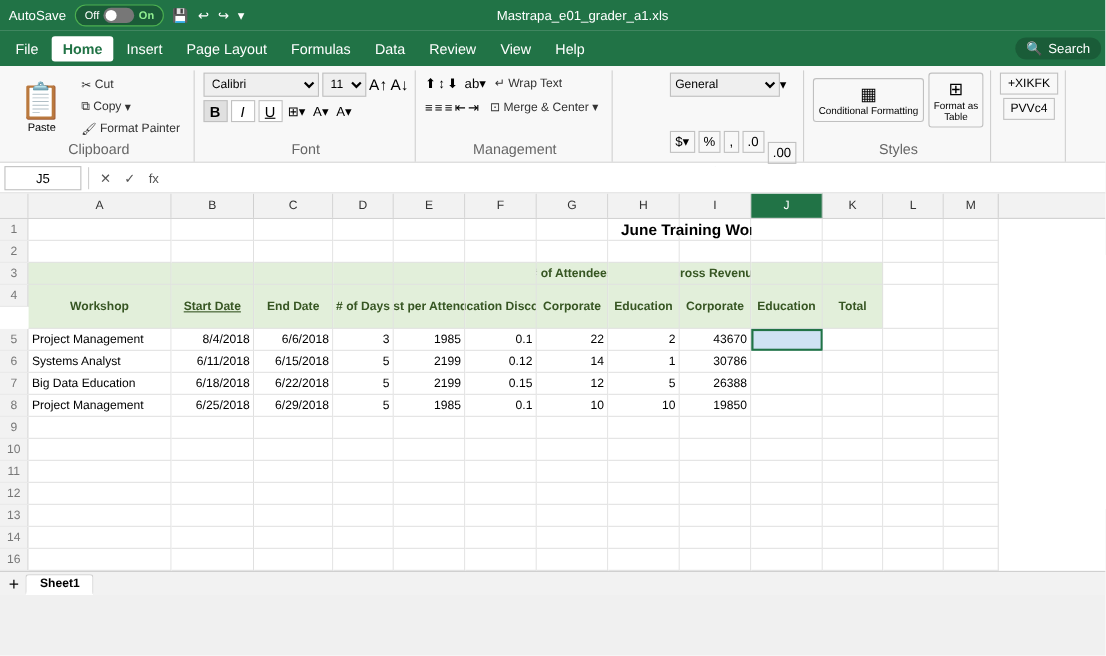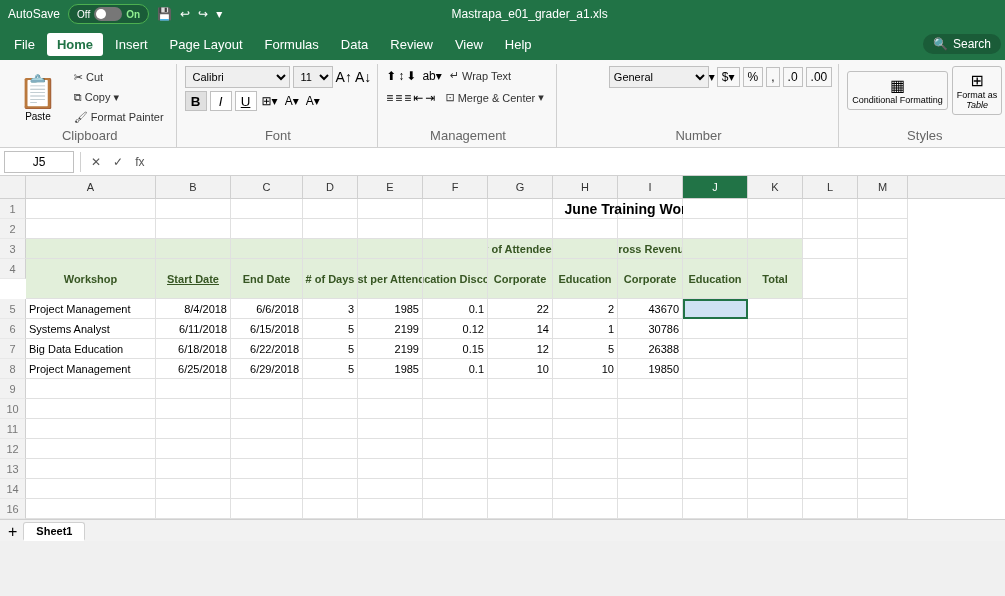--- a/index.html
+++ b/index.html
@@ -372,51 +372,51 @@
           <span>⊡</span>
           <span>Merge &amp; Center</span>
           <span>▾</span>
         </div>
       </div>
     </div>
     <div class="ribbon-group-label">Management</div>
   </div>
 
   <div class="ribbon-group">
-    <div style="display:flex;gap:2px;padding-left:44px;">
+    <div style="display:flex;flex-direction:column;gap:20px;padding-left:44px;">
       <div style="display:flex;align-items:center;">
         <select style="width:100px;height:22px;font-size:11px;border:1px solid #c0c0c0;">
           <option>General</option>
         </select>
         <span>▾</span>
       </div>
       <div style="display:flex;align-items:center;gap:3px;">
         <span style="cursor:pointer;border:1px solid #c0c0c0;padding:2px 4px;">$▾</span>
         <span style="cursor:pointer;border:1px solid #c0c0c0;padding:2px 4px;">%</span>
         <span style="cursor:pointer;border:1px solid #c0c0c0;padding:2px 4px;">,</span>
         <span style="cursor:pointer;border:1px solid #c0c0c0;padding:2px 4px;">.0</span>
-        <span style="cursor:pointer;border:1px solid #c0c0c0;padding:2px 4px;">.00</span>
+        <span style="cursor:pointer;border:1px solid #c0c0c0;padding:2px 4px;margin-top:21px;">.00</span>
       </div>
     </div>
     <div class="ribbon-group-label">Number</div>
   </div>
 
   <div class="ribbon-group">
     <div style="display:flex;gap:4px;align-items:center;">
       <div style="display:flex;flex-direction:column;align-items:center;">
         <div style="cursor:pointer;padding:4px;border:1px solid #c0c0c0;background:#f8f8f8;border-radius:3px;text-align:center;min-width:50px;">
           <div style="font-size:16px;">▦</div>
           <div style="font-size:9px;">Conditional Formatting</div>
         </div>
       </div>
       <div style="display:flex;flex-direction:column;align-items:center;">
         <div style="cursor:pointer;padding:4px;border:1px solid #c0c0c0;background:#f8f8f8;border-radius:3px;text-align:center;min-width:50px;">
           <div style="font-size:16px;">⊞</div>
           <div style="font-size:9px;">Format as</div>
-          <div style="font-size:9px;font-style:italic;">Table</div>
+          <div style="font-size:9px;">Table</div>
         </div>
       </div>
     </div>
     <div class="ribbon-group-label">Styles</div>
   </div>
 
   <div class="ribbon-group">
     <div style="display:flex;flex-direction:column;gap:3px;align-items:center;">
       <div style="padding:3px 6px;border:1px solid #c0c0c0;background:#f8f8f8;cursor:pointer;font-size:11px;">+XIKFK</div>
       <div style="padding:3px 6px;border:1px solid #c0c0c0;background:#f8f8f8;cursor:pointer;font-size:11px;">PVVc4</div>

